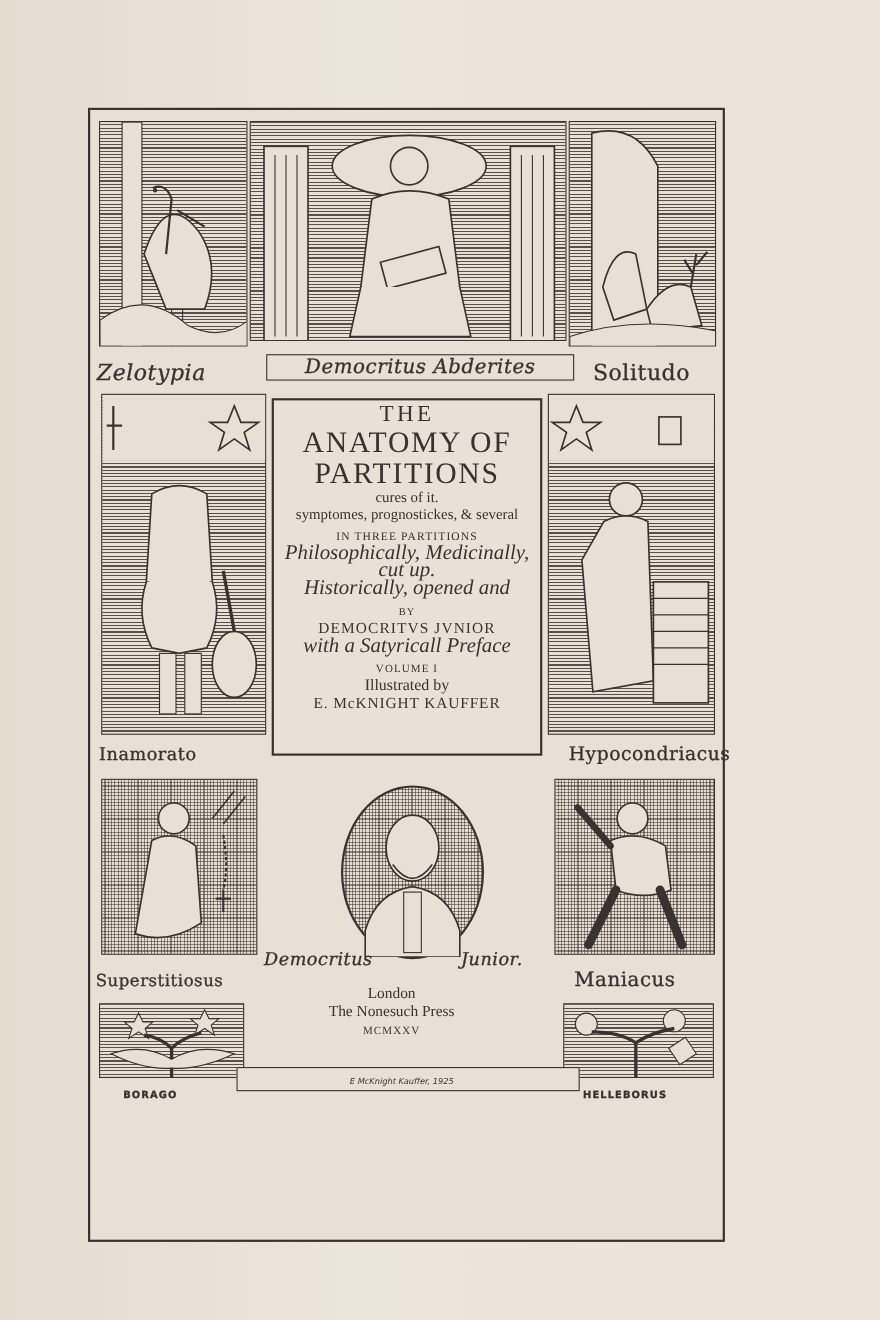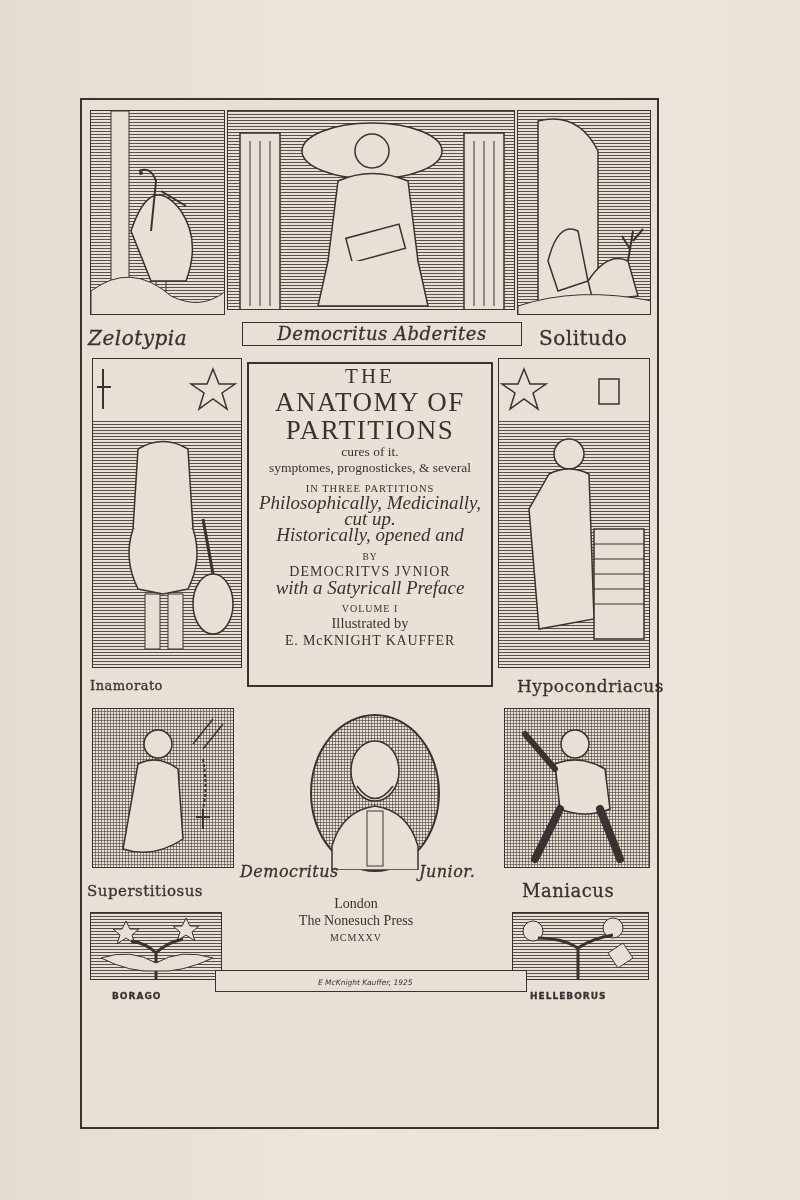--- a/index.html
+++ b/index.html
@@ -105,21 +105,21 @@
         <polygon points="120,10 126,25 142,25 129,34 134,50 120,40 106,50 111,34 98,25 114,25" fill="#e8e0d4" stroke="#3a3230" stroke-width="1.5"></polygon>
         <path d="M10 10 L10 50 M4 28 L18 28" stroke="#3a3230" stroke-width="2"></path>
         <path d="M45 90 Q70 75 95 90 L100 170 Q70 180 40 170 Z" fill="#e8e0d4" stroke="#3a3230" stroke-width="1.5"></path>
         <path d="M40 170 Q30 200 45 230 L70 235 L95 230 Q110 200 100 170" fill="#e8e0d4" stroke="#3a3230" stroke-width="1.5"></path>
         <rect x="52" y="235" width="15" height="55" fill="#e8e0d4" stroke="#3a3230"></rect>
         <rect x="75" y="235" width="15" height="55" fill="#e8e0d4" stroke="#3a3230"></rect>
         <ellipse cx="120" cy="245" rx="20" ry="30" fill="#e8e0d4" stroke="#3a3230" stroke-width="1.5"></ellipse>
         <line x1="120" y1="215" x2="110" y2="160" stroke="#3a3230" stroke-width="3"></line>
       </svg>
     </div>
-    <div class="label" style="left:8px;top:574px;font-size:13px;text-align:right;">Inamorato</div>
+    <div class="label" style="left:8px;top:574px;font-size:16px;text-align:right;">Inamorato</div>
 
     <div class="center-box" style="left:165px;top:262px;">
       <span class="ct t-the">THE</span>
       <span class="ct t-main">ANATOMY OF</span>
       <span class="ct t-main">PARTITIONS</span>
       <span class="ct t-sub" style="margin-top:0">cures of it.</span>
       <span class="ct t-sub" style="margin-top:0">symptomes, prognostickes, &amp; several</span>
       <span class="ct t-caps">IN THREE PARTITIONS</span>
       <span class="ct t-ital">Philosophically, Medicinally,</span>
       <span class="ct t-ital">cut up.</span>

